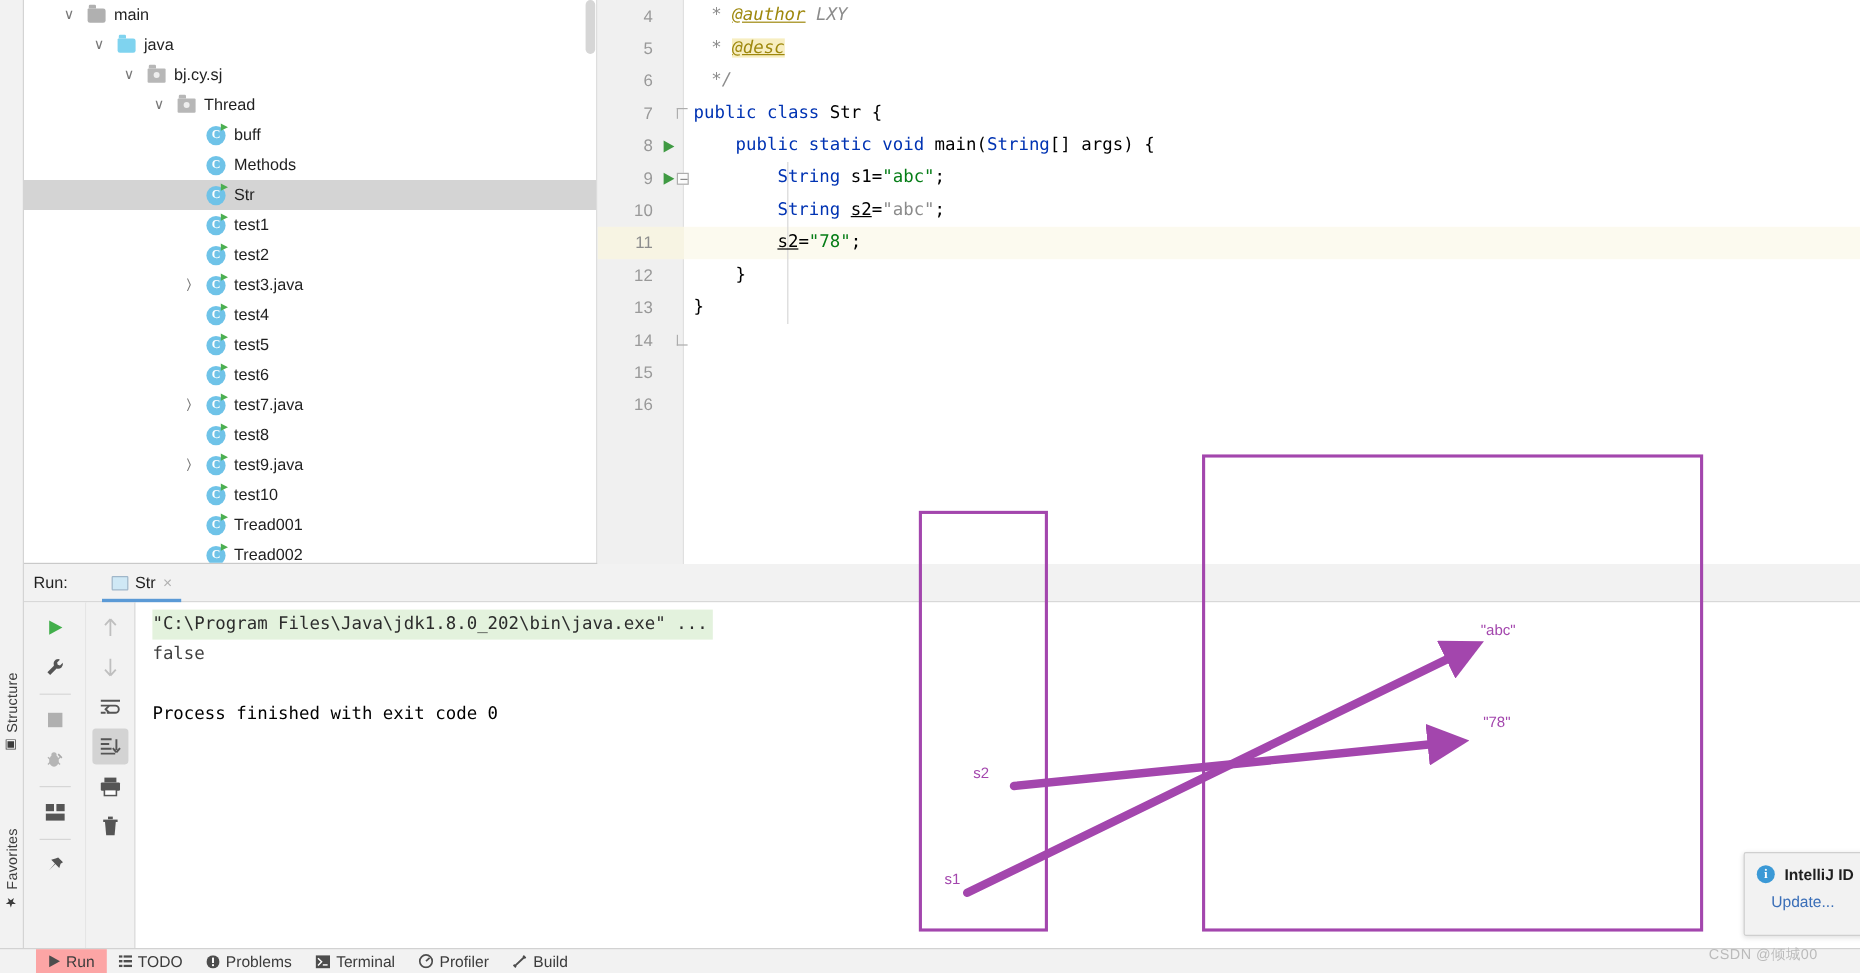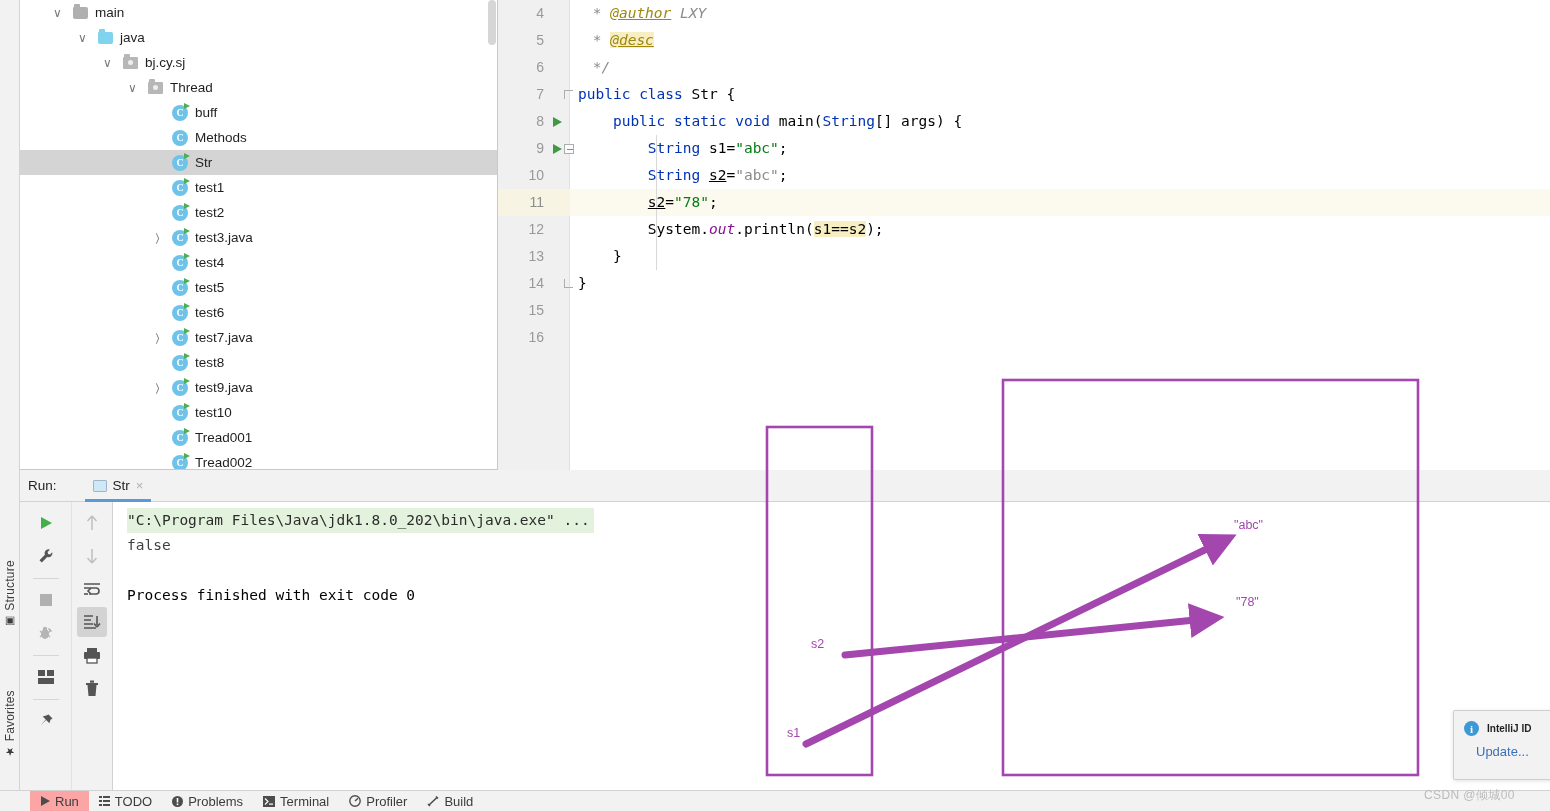--- a/index.html
+++ b/index.html
@@ -239,21 +239,21 @@
     background: #f2f2f2; border: 1px solid #cfcfcf; border-radius: 2px;
     box-shadow: 0 1px 4px rgba(0,0,0,.12); padding: 10px 10px;
   }
   .notif-row { display: flex; align-items: center; gap: 8px; }
   .notif-ico {
     width: 15px; height: 15px; border-radius: 50%; background: #3b99d6;
     color: #ffffff; font-size: 11px; font-weight: bold;
     display: flex; align-items: center; justify-content: center;
     font-family: "Liberation Serif", serif;
   }
-  .notif-title { font-size: 10px; font-weight: bold; color: #1f1f1f; white-space: nowrap; }
+  .notif-title { font-size: 13px; font-weight: bold; color: #1f1f1f; white-space: nowrap; }
   .notif-link { margin-top: 8px; margin-left: 12px; font-size: 13px; color: #3b6fb8; white-space: nowrap; }
 
   
   .watermark {
     position: absolute; left: 1424px; top: 787px;
     font-size: 12px; color: #bbbbbb; white-space: nowrap;
     letter-spacing: .4px;
   }
 </style>
 </head>
@@ -447,21 +447,20 @@
       <div class="cl" style="padding-left:8px;"><span class="kw">public</span><span> </span><span class="kw">class</span><span> </span><span>Str</span><span> {</span></div>
 
       <div class="cl" style="padding-left:8px;"><span>    </span><span class="kw">public</span><span> </span><span class="kw">static</span><span> </span><span class="kw">void</span><span> </span><span>main</span><span>(</span><span class="kw">String</span><span>[] args</span><span>) {</span></div>
 
       <div class="cl" style="padding-left:8px;"><span>        </span><span class="kw">String</span><span> </span><span>s1</span><span>=</span><span class="str">"abc"</span><span>;</span></div>
 
       <div class="cl" style="padding-left:8px;"><span>        </span><span class="kw">String</span><span> </span><span class="underln">s2</span><span>=</span><span class="strdim">"abc"</span><span>;</span></div>
 
       <div class="cl" style="padding-left:8px;"><span>        </span><span class="underln">s2</span><span>=</span><span class="str">"78"</span><span>;</span></div>
 
-      <div class="cl" style="padding-left:8px;"><span>        </span><span>System</span><span>.</span><span class="stat">out</span><span>.</span><span>println</span><span>(</span><span class="hl-yellow">s1==s2</span><span>);</span></div>
 
       <div class="cl" style="padding-left:8px;"><span>    }</span></div>
 
       <div class="cl" style="padding-left:8px;"><span>}</span></div>
 
       <div class="cl"></div>
     </div>
 
     <div id="gutter-lines">
         <div class="ln" style="position: absolute; top: 0px;">4</div>

